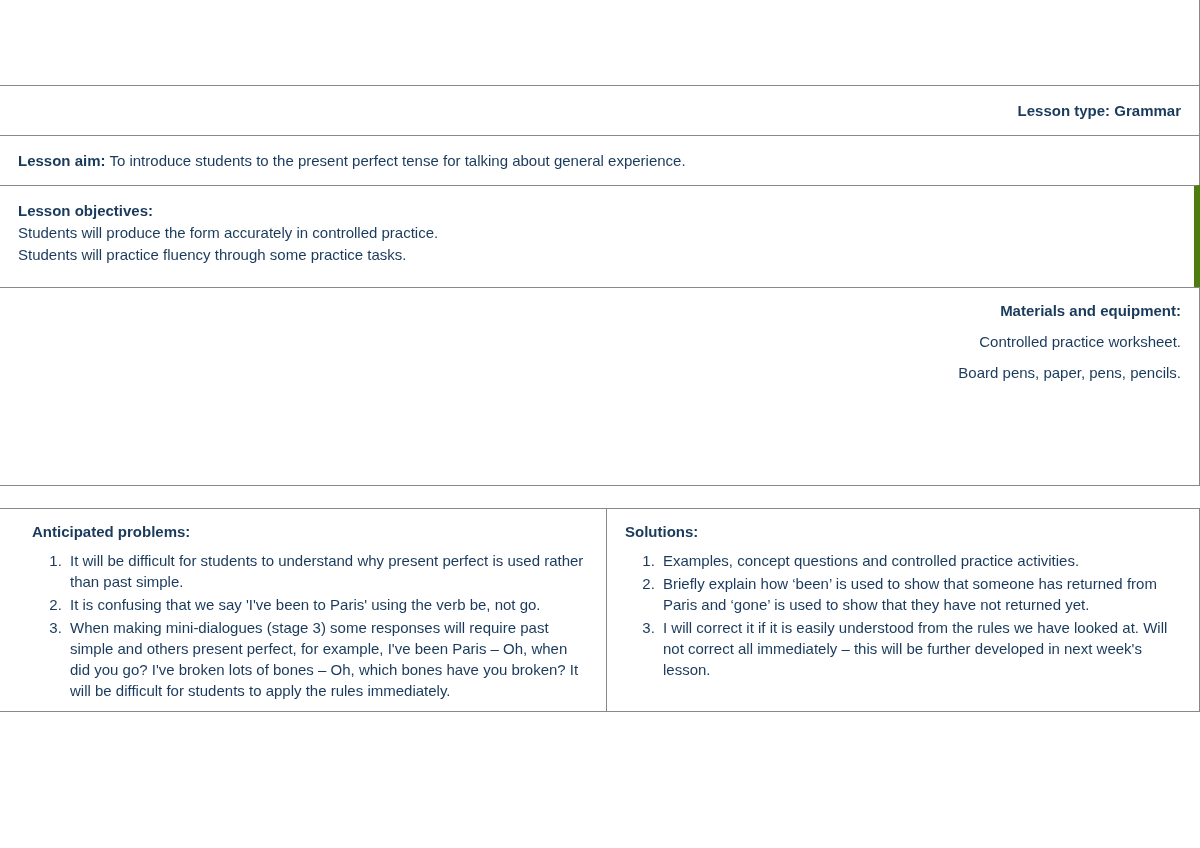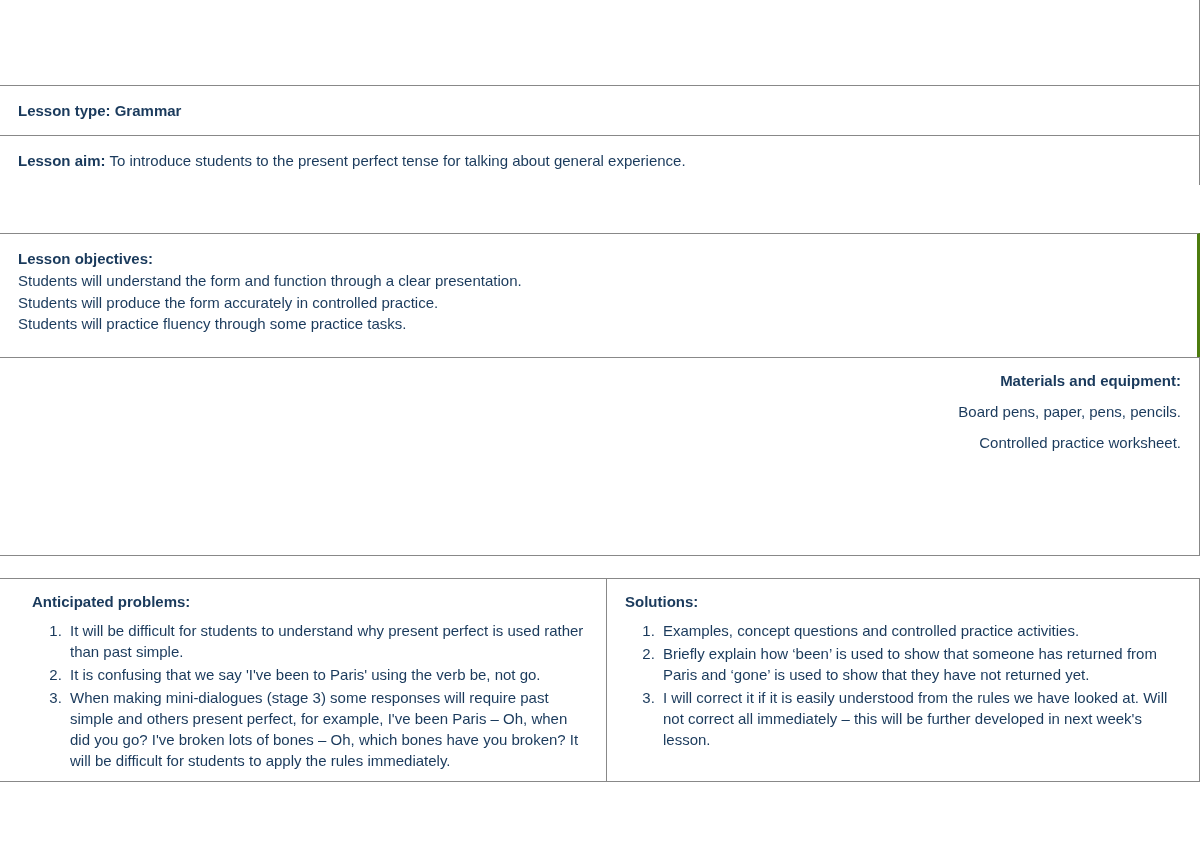--- a/index.html
+++ b/index.html
@@ -14,23 +14,23 @@
   }
   .row {
     border-top: 1px solid #888;
     padding: 14px 18px;
   }
   .row.blank {
     height: 85px;
     border-top: none;
     border-right: 1px solid #888;
   }
-  .lesson-type { padding: 16px 18px; border-right:1px solid #888;}
+  .lesson-type { padding: 16px 18px; border-right:1px solid #888;text-align:right;}
   .lesson-aim { padding: 16px 18px; border-right:1px solid #888;}
-  .objectives { padding: 14px 18px 22px; line-height:1.45; border-right:3px solid #4d7c0f;margin-top:48px;}
+  .objectives { padding: 14px 18px 22px; line-height:1.45; border-right:6px solid #4d7c0f;}
   .materials {
     padding: 14px 18px 90px;
     border-bottom: 1px solid #888;
     border-right:1px solid #888;
   }
   .materials p { margin: 0 0 14px 0; text-align: right; }
   .bold { font-weight: bold; }
   .two-col {
     display: flex;
     border-bottom: 1px solid #888;
@@ -69,29 +69,28 @@
   <span class="bold">Grammar</span>
 </div>
 
 <div class="row lesson-aim">
   <span class="bold">Lesson aim:</span>
   <span>To introduce students to the present perfect tense for talking about general experience.</span>
 </div>
 
 <div class="row objectives">
   <div class="bold">Lesson objectives:</div>
-  <p class="obj-line">Students will understand the form and function through a clear presentation.</p>
   <p class="obj-line">Students will produce the form accurately in controlled practice.</p>
   <p class="obj-line">Students will practice fluency through some practice tasks.</p>
 </div>
 
 <div class="row materials">
   <p class="bold">Materials and equipment:</p>
+  <p>Controlled practice worksheet.</p>
   <p>Board pens, paper, pens, pencils.</p>
-  <p>Controlled practice worksheet.</p>
 </div>
 
 <div class="two-col">
   <div class="col col-left">
     <p class="col-header">Anticipated problems:</p>
     <ol>
       <li>It will be difficult for students to understand why present perfect is used rather than past simple.</li>
       <li>It is confusing that we say 'I've been to Paris' using the verb be, not go.</li>
       <li>When making mini-dialogues (stage 3) some responses will require past simple and others present perfect, for example, I've been Paris – Oh, when did you go? I've broken lots of bones – Oh, which bones have you broken? It will be difficult for students to apply the rules immediately.</li>
     </ol>

